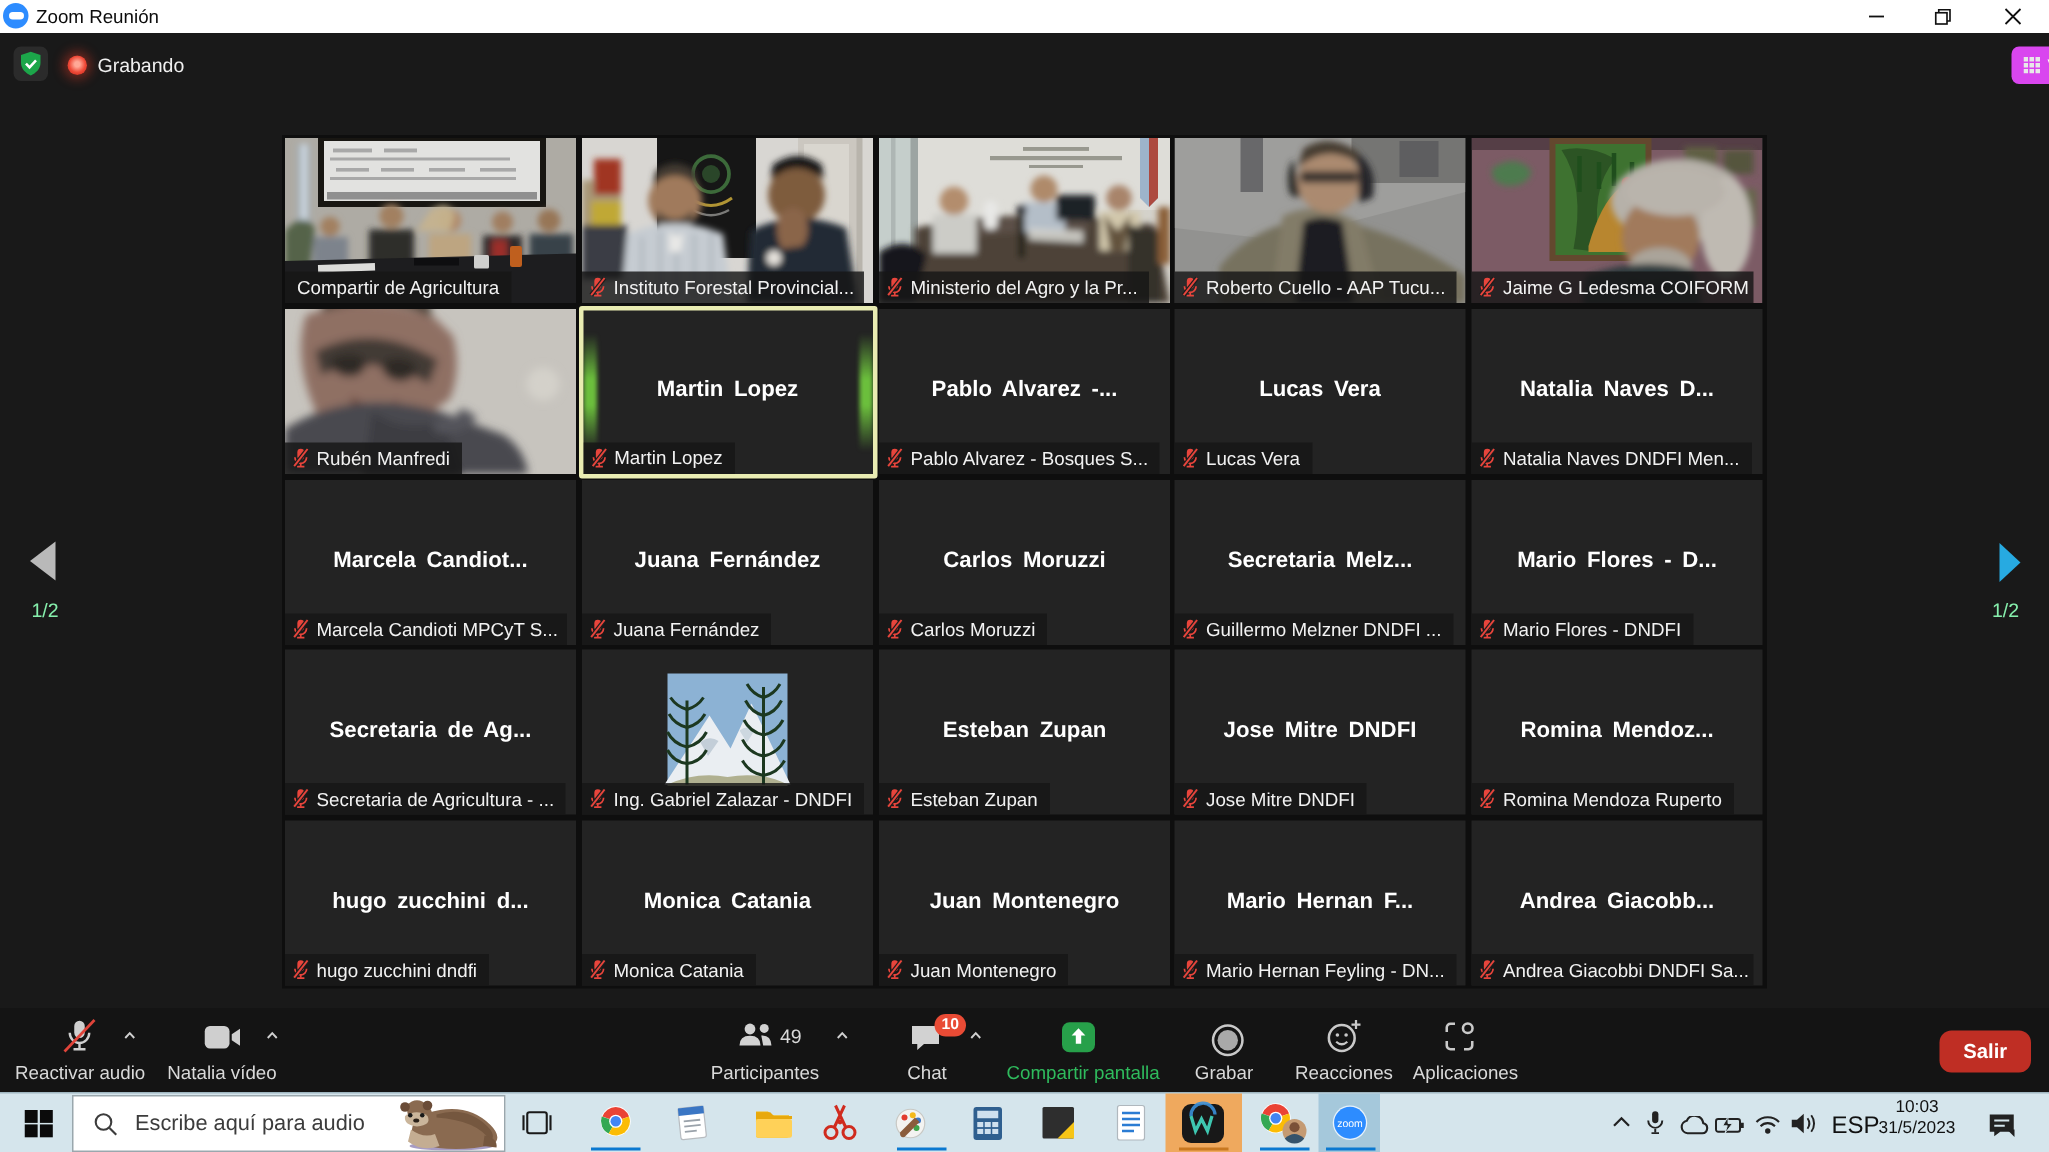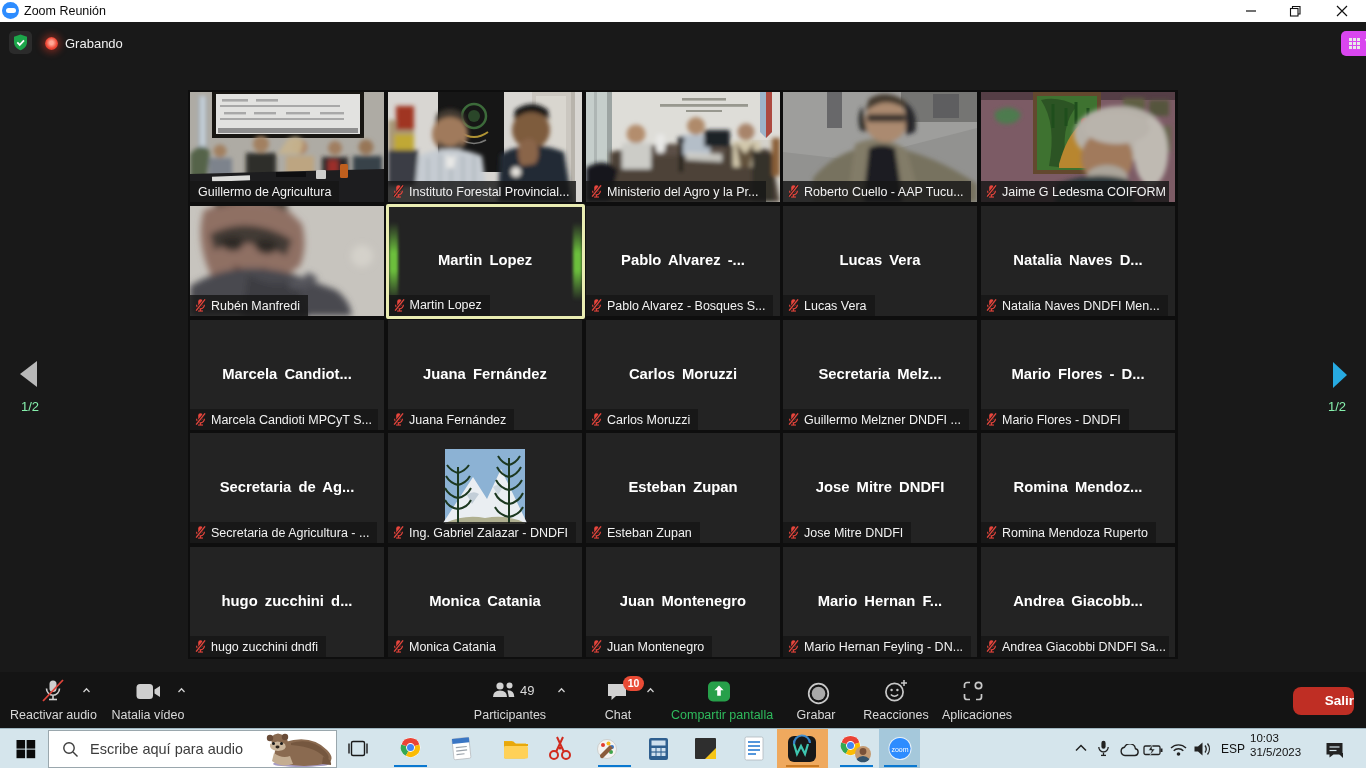--- a/index.html
+++ b/index.html
@@ -30,28 +30,28 @@
 .hlR{right:0;background:linear-gradient(180deg,rgba(80,160,40,0) 14%,rgba(112,200,62,0.95) 42%,rgba(112,200,62,0.95) 58%,rgba(80,160,40,0) 86%)}
 
 #navL{position:absolute;left:20px;top:361px;width:0;height:0;border-top:13.5px solid transparent;border-bottom:13.5px solid transparent;border-right:17px solid #b9b9b9}
 #navR{position:absolute;left:1333px;top:362px;width:0;height:0;border-top:13px solid transparent;border-bottom:13px solid transparent;border-left:14px solid #27aae1}
 .pg{position:absolute;font-size:13px;color:#86efac}
 
 #toolbar{position:absolute;left:0;top:672px;width:1366px;height:57px;background:#141414}
 .tb{position:absolute;color:#d9d9d9;font-size:12.5px;text-align:center}
 .tbl{position:absolute;top:36px;width:100%;text-align:center;white-space:nowrap}
 .caret{position:absolute;top:14px;width:9px;height:9px}
-#salir{position:absolute;left:1293px;top:687px;width:61px;height:28px;background:#bf2e24;border-radius:8px;color:#fff;font-weight:bold;font-size:13.5px;text-align:right;line-height:28px}
+#salir{position:absolute;left:1293px;top:687px;width:61px;height:28px;background:#bf2e24;border-radius:8px;color:#fff;font-weight:bold;font-size:13.5px;text-align:center;line-height:28px}
 
 #taskbar{position:absolute;left:0;top:728px;width:1366px;height:40px;background:#d5e5ec;border-top:1px solid #9fb6c0}
 #search{position:absolute;left:48px;top:730px;width:289px;height:38px;background:#fff;border:1px solid #9aa7ad}
 #search .stxt{position:absolute;left:41px;top:10px;font-size:14.5px;color:#3c3c3c}
 .tcell{position:absolute;top:729px;height:39px}
 .tray{position:absolute;color:#1a1a1a}
-#clock{position:absolute;left:1250px;top:731px;width:56px;font-size:11.5px;color:#111;line-height:14px}
+#clock{position:absolute;left:1250px;top:731px;width:56px;text-align:center;font-size:11.5px;color:#111;line-height:14px}
 .underline{position:absolute;top:765px;height:2px;background:#0a78d0}
 </style></head>
 <body>
 <svg width="0" height="0" style="position:absolute">
     <defs>
 <filter id="bl2" x="-20%" y="-20%" width="140%" height="140%">
         <feGaussianBlur stdDeviation="2"></feGaussianBlur>
       </filter>
 <filter id="bl3" x="-20%" y="-20%" width="140%" height="140%">
         <feGaussianBlur stdDeviation="3"></feGaussianBlur>
@@ -93,21 +93,21 @@
         <path d="M163 64 h29 v27 h-29z" fill="#39424a"></path>
 <path d="M0 62 q12 -14 20 -2 l-4 32 h-16z" fill="#55644a"></path>
 </g>
 <path d="M0 82 L194 77 L194 110 L0 110z" fill="#1d1d1f"></path>
 <rect x="22" y="84" width="38" height="5" fill="#dcdcda" transform="rotate(-2 40 86)"></rect>
 <rect x="150" y="72" width="8" height="14" rx="1.5" fill="#bf5f1e"></rect>
       <rect x="126" y="78" width="10" height="9" rx="1" fill="#cfcfcd"></rect>
 <rect x="86" y="80" width="30" height="5" fill="#0e0e10"></rect>
 </svg>
     <div class="lbl">
-      <span>Guillermo de Agricultura</span>
+      <span>Compartir de Agricultura</span>
     </div>
   </div>
 <div class="tile" style="left:388px;top:92px">
     <svg class="ph" width="194" height="110" viewBox="0 0 194 110" preserveAspectRatio="none">
 <rect width="194" height="110" fill="#d8d6d2"></rect>
 <rect x="144" y="0" width="40" height="100" fill="#cbc7c0"></rect>
       <rect x="148" y="4" width="30" height="90" fill="#d9d6cf"></rect>
       <rect x="183" y="0" width="4" height="110" fill="#b8b4ac"></rect>
 <rect x="50" y="0" width="66" height="80" fill="#161616"></rect>
 <circle cx="86" cy="24" r="12" fill="none" stroke="#3c6a3a" stroke-width="2.5"></circle>
@@ -912,21 +912,21 @@
     <g fill="none" stroke="#222" stroke-width="1.4">
       <path d="M2 5 a10.5 10.5 0 0 1 15 0"></path>
       <path d="M4.7 7.8 a6.7 6.7 0 0 1 9.6 0"></path>
     </g>
     <circle cx="9.5" cy="11" r="1.8" fill="#222"></circle>
   </svg>
 <svg class="tray" style="position:absolute;left:1193px;top:741px" width="18" height="16" viewBox="0 0 18 16">
     <path d="M1.5 5.5 h3.5 l4.5 -4 v13 l-4.5 -4 h-3.5z" fill="#222"></path>
     <path d="M12 4.5 a6 6 0 0 1 0 7 M14.5 2.5 a9 9 0 0 1 0 11" fill="none" stroke="#222" stroke-width="1.3"></path>
   </svg>
-<div class="tray" style="position:absolute;left:1221px;top:742px;font-size:12px;color:#111">ESP</div>
+<div class="tray" style="position:absolute;left:1221px;top:742px;font-size:16px;color:#111">ESP</div>
 <div id="clock">10:03<br>31/5/2023</div>
 <svg class="tray" style="position:absolute;left:1325px;top:741px" width="19" height="17" viewBox="0 0 19 17">
     <path d="M1.5 2 h16 v11.5 h-9 l-4 3 v-3 h-3z" fill="#222"></path>
     <g stroke="#d5e5ec" stroke-width="1.2">
       <line x1="4.5" y1="6" x2="14.5" y2="6"></line>
       <line x1="4.5" y1="9.5" x2="11.5" y2="9.5"></line>
     </g>
     <path d="M13 12 l5 5 v-5z" fill="#222"></path>
   </svg>
 </body></html>

